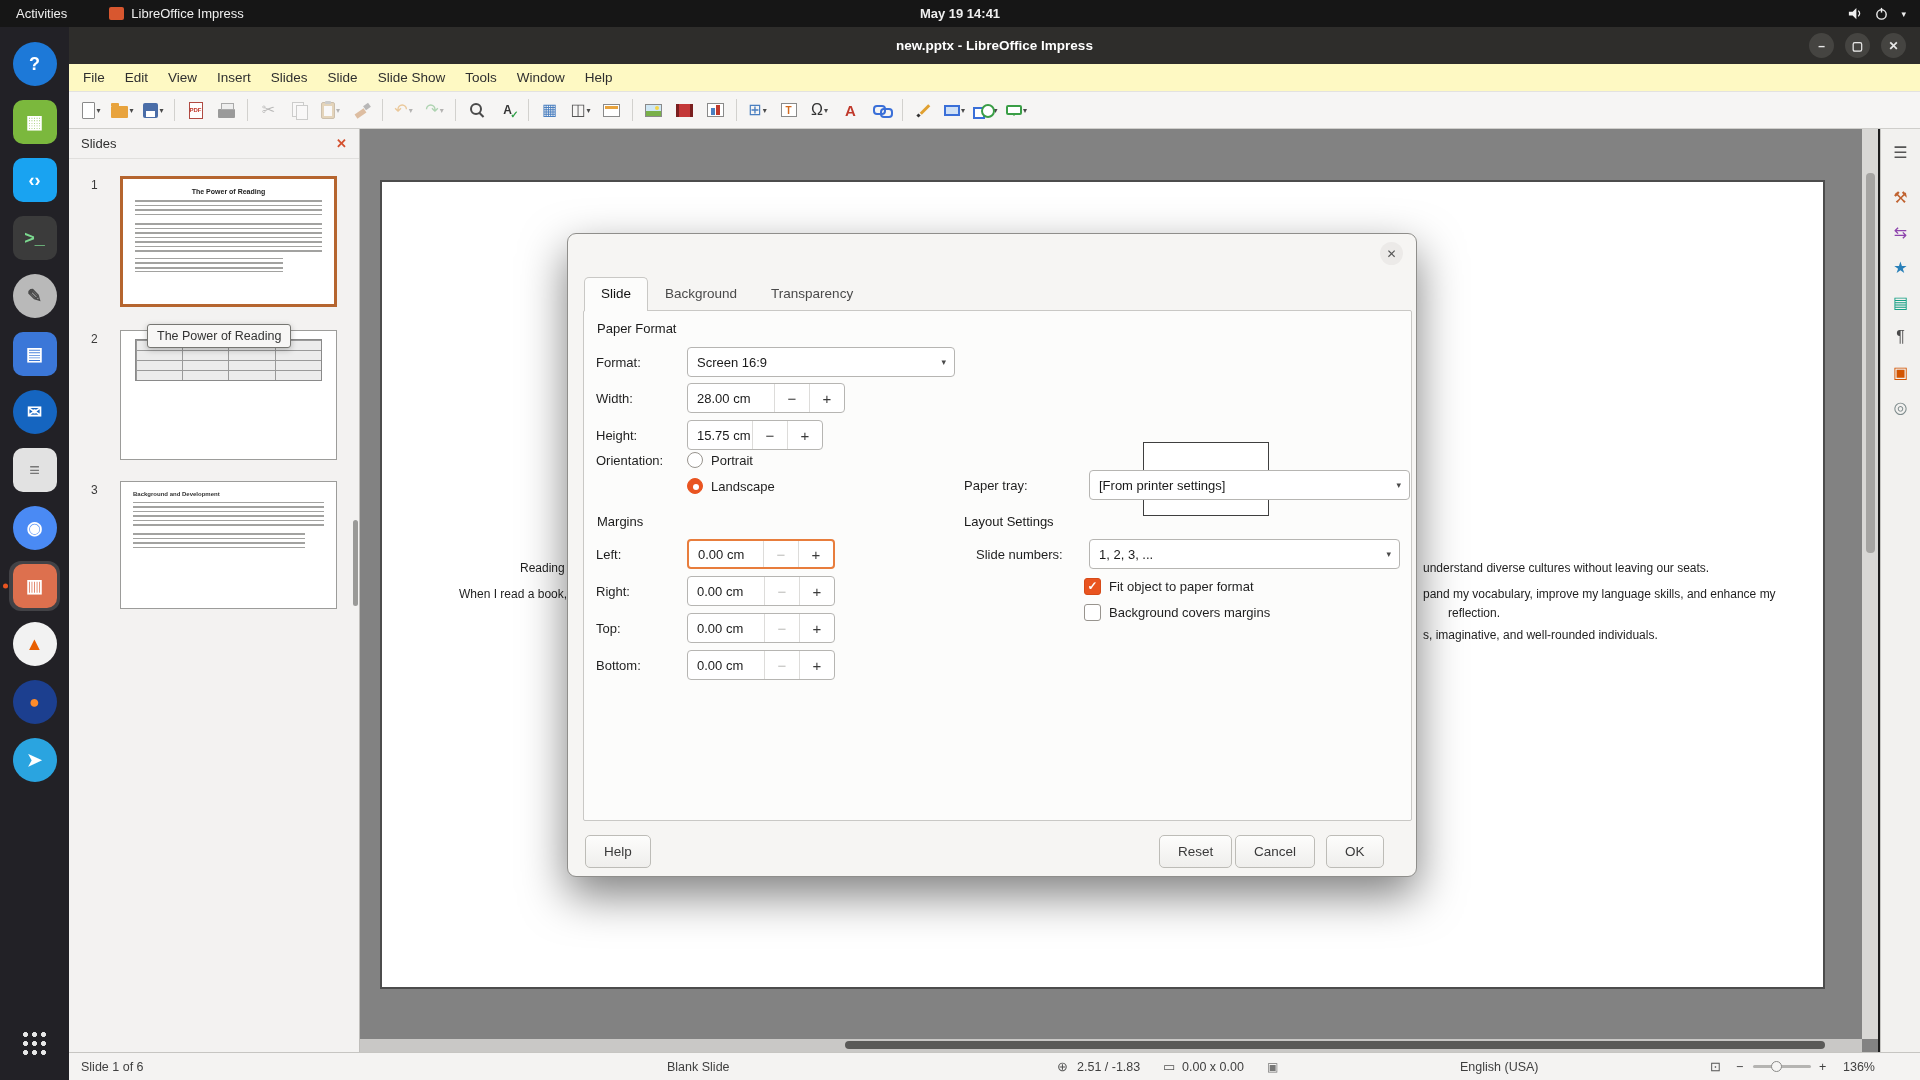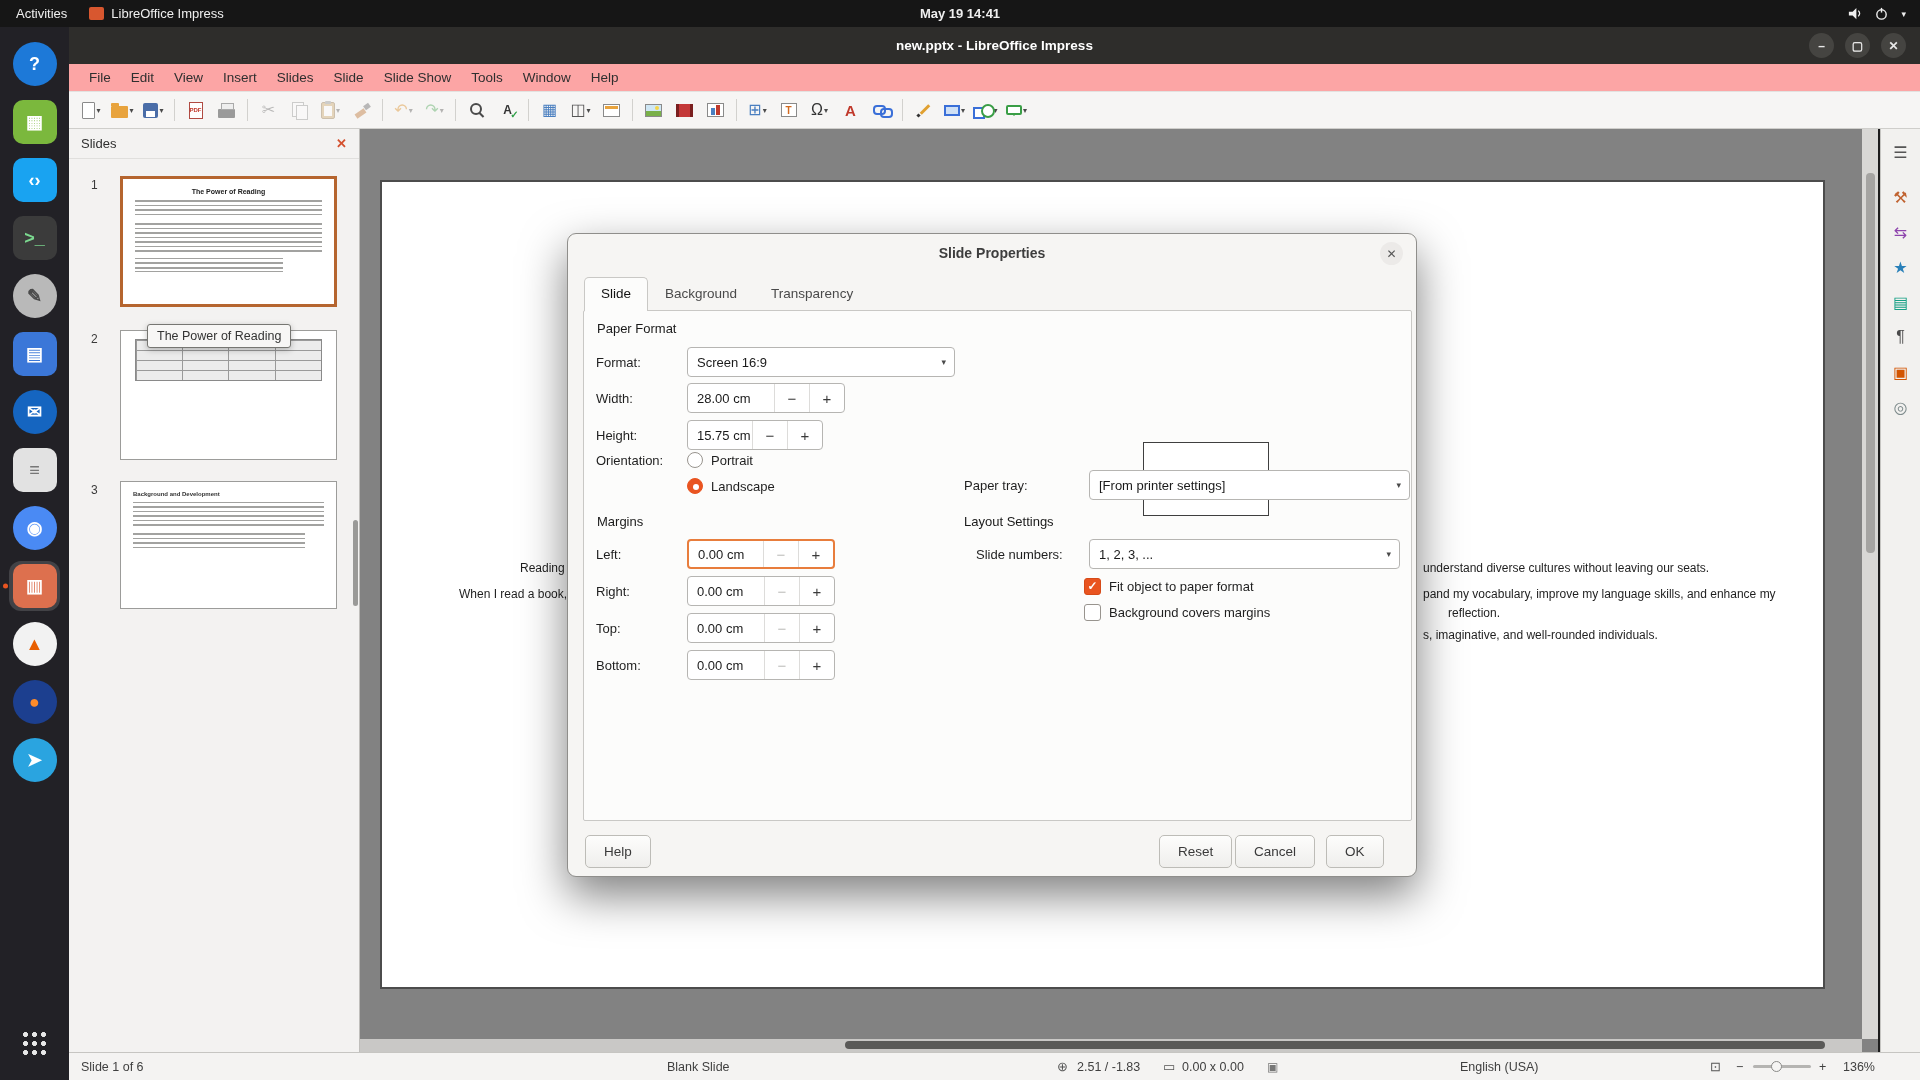--- a/index.html
+++ b/index.html
@@ -3,21 +3,21 @@
 <meta charset="utf-8">
 <style>
   *{margin:0;padding:0;box-sizing:border-box}
   html,body{background:#111}
   #screen{position:relative;width:1920px;height:1080px;overflow:hidden;
           font-family:"Liberation Sans",sans-serif;background:#1c1c1c;color:#222}
 
   
   #topbar{position:absolute;left:0;top:0;width:1920px;height:27px;background:#161616;
           color:#efefef;font-size:13px;display:flex;align-items:center;z-index:90}
-  #topbar .tb-left{display:flex;align-items:center;gap:22px;padding-left:16px}
+  #topbar .tb-left{display:flex;align-items:center;gap:42px;padding-left:16px}
   .appchip{display:flex;align-items:center;gap:7px}
   .impress-mini{width:15px;height:13px;background:#d8572f;border-radius:2px;display:inline-block}
   #clock{position:absolute;left:50%;transform:translateX(-50%);font-weight:bold}
   .tb-right{position:absolute;right:14px;display:flex;gap:12px;align-items:center}
   .tb-right svg{display:block}
 
   
   #dock{position:absolute;left:0;top:27px;width:69px;height:1053px;background:#222126;z-index:60;
         display:flex;flex-direction:column;align-items:center;padding-top:8px}
   .dock-item{position:relative;width:69px;height:58px;display:flex;align-items:center;justify-content:center;flex:0 0 auto}
@@ -28,22 +28,22 @@
   .dock-item.active::before{content:"";position:absolute;inset:4px 9px;background:rgba(255,255,255,.15);border-radius:12px}
   .rundot{position:absolute;left:3px;top:50%;transform:translateY(-50%);width:5px;height:5px;border-radius:50%;background:#E95420}
   .dock-dots{width:27px;height:27px;background:radial-gradient(circle,#e8e8e8 2.2px,transparent 2.8px);background-size:9px 9px;background-position:0 0}
 
   
   #titlebar{position:absolute;left:69px;top:27px;width:1851px;height:37px;background:#2e2d2b;
             display:flex;align-items:center;justify-content:center;color:#fff;font-size:13.5px;font-weight:bold;z-index:5}
   .winbtns{position:absolute;right:14px;top:6px;display:flex;gap:11px}
   .winbtn{width:25px;height:25px;border-radius:50%;background:#454441;color:#e8e8e8;font-size:12px;
           display:flex;align-items:center;justify-content:center}
-  #menubar{position:absolute;left:69px;top:64px;width:1851px;height:28px;background:#fca5a5;
-           display:flex;align-items:center;padding-left:10px;font-size:13.5px;color:#2f2f2f;z-index:5;border-bottom:1px solid #e3e2e0}
+  #menubar{position:absolute;left:69px;top:64px;width:1851px;height:28px;background:#fef9c3;
+           display:flex;align-items:center;padding-left:4px;font-size:13.5px;color:#2f2f2f;z-index:5;border-bottom:1px solid #e3e2e0}
   .menu-item{padding:3px 10px;border-radius:3px}
   #toolbar{position:absolute;left:69px;top:92px;width:1851px;height:37px;background:#f6f5f4;
            display:flex;align-items:center;padding-left:7px;z-index:5;border-bottom:1px solid #cfcecb}
   .tbtn{width:31px;height:29px;display:flex;align-items:center;justify-content:center;border-radius:4px;flex:0 0 auto}
   .tbtn .dd{font-size:8px;color:#4a4a4a;margin-left:1px}
   .tbtn.disabled{opacity:.38}
   .tsep{width:1px;height:22px;background:#d2d1ce;margin:0 5px;flex:0 0 auto}
 
   
   .k-glyph{font-size:16px;line-height:1}
@@ -447,21 +447,20 @@
           <span class="zhandle"></span>
         </span>
       </span>
     <span class="sbi" style="left:1750px">+</span>
     <span class="sbi" style="left:1774px">136%</span>
   </div>
 
   <div id="tooltip">The Power of Reading</div>
 
   <div id="dialog">
-    <div class="dlg-title">Slide Properties</div>
     <span class="dlg-close">✕</span>
 
     <div class="tabs">
       <span class="tab active">Slide</span>
       <span class="tab">Background</span>
       <span class="tab">Transparency</span>
     </div>
 
     <div class="frame">
       <span class="sect-h" style="left:13px;top:10px">Paper Format</span>

